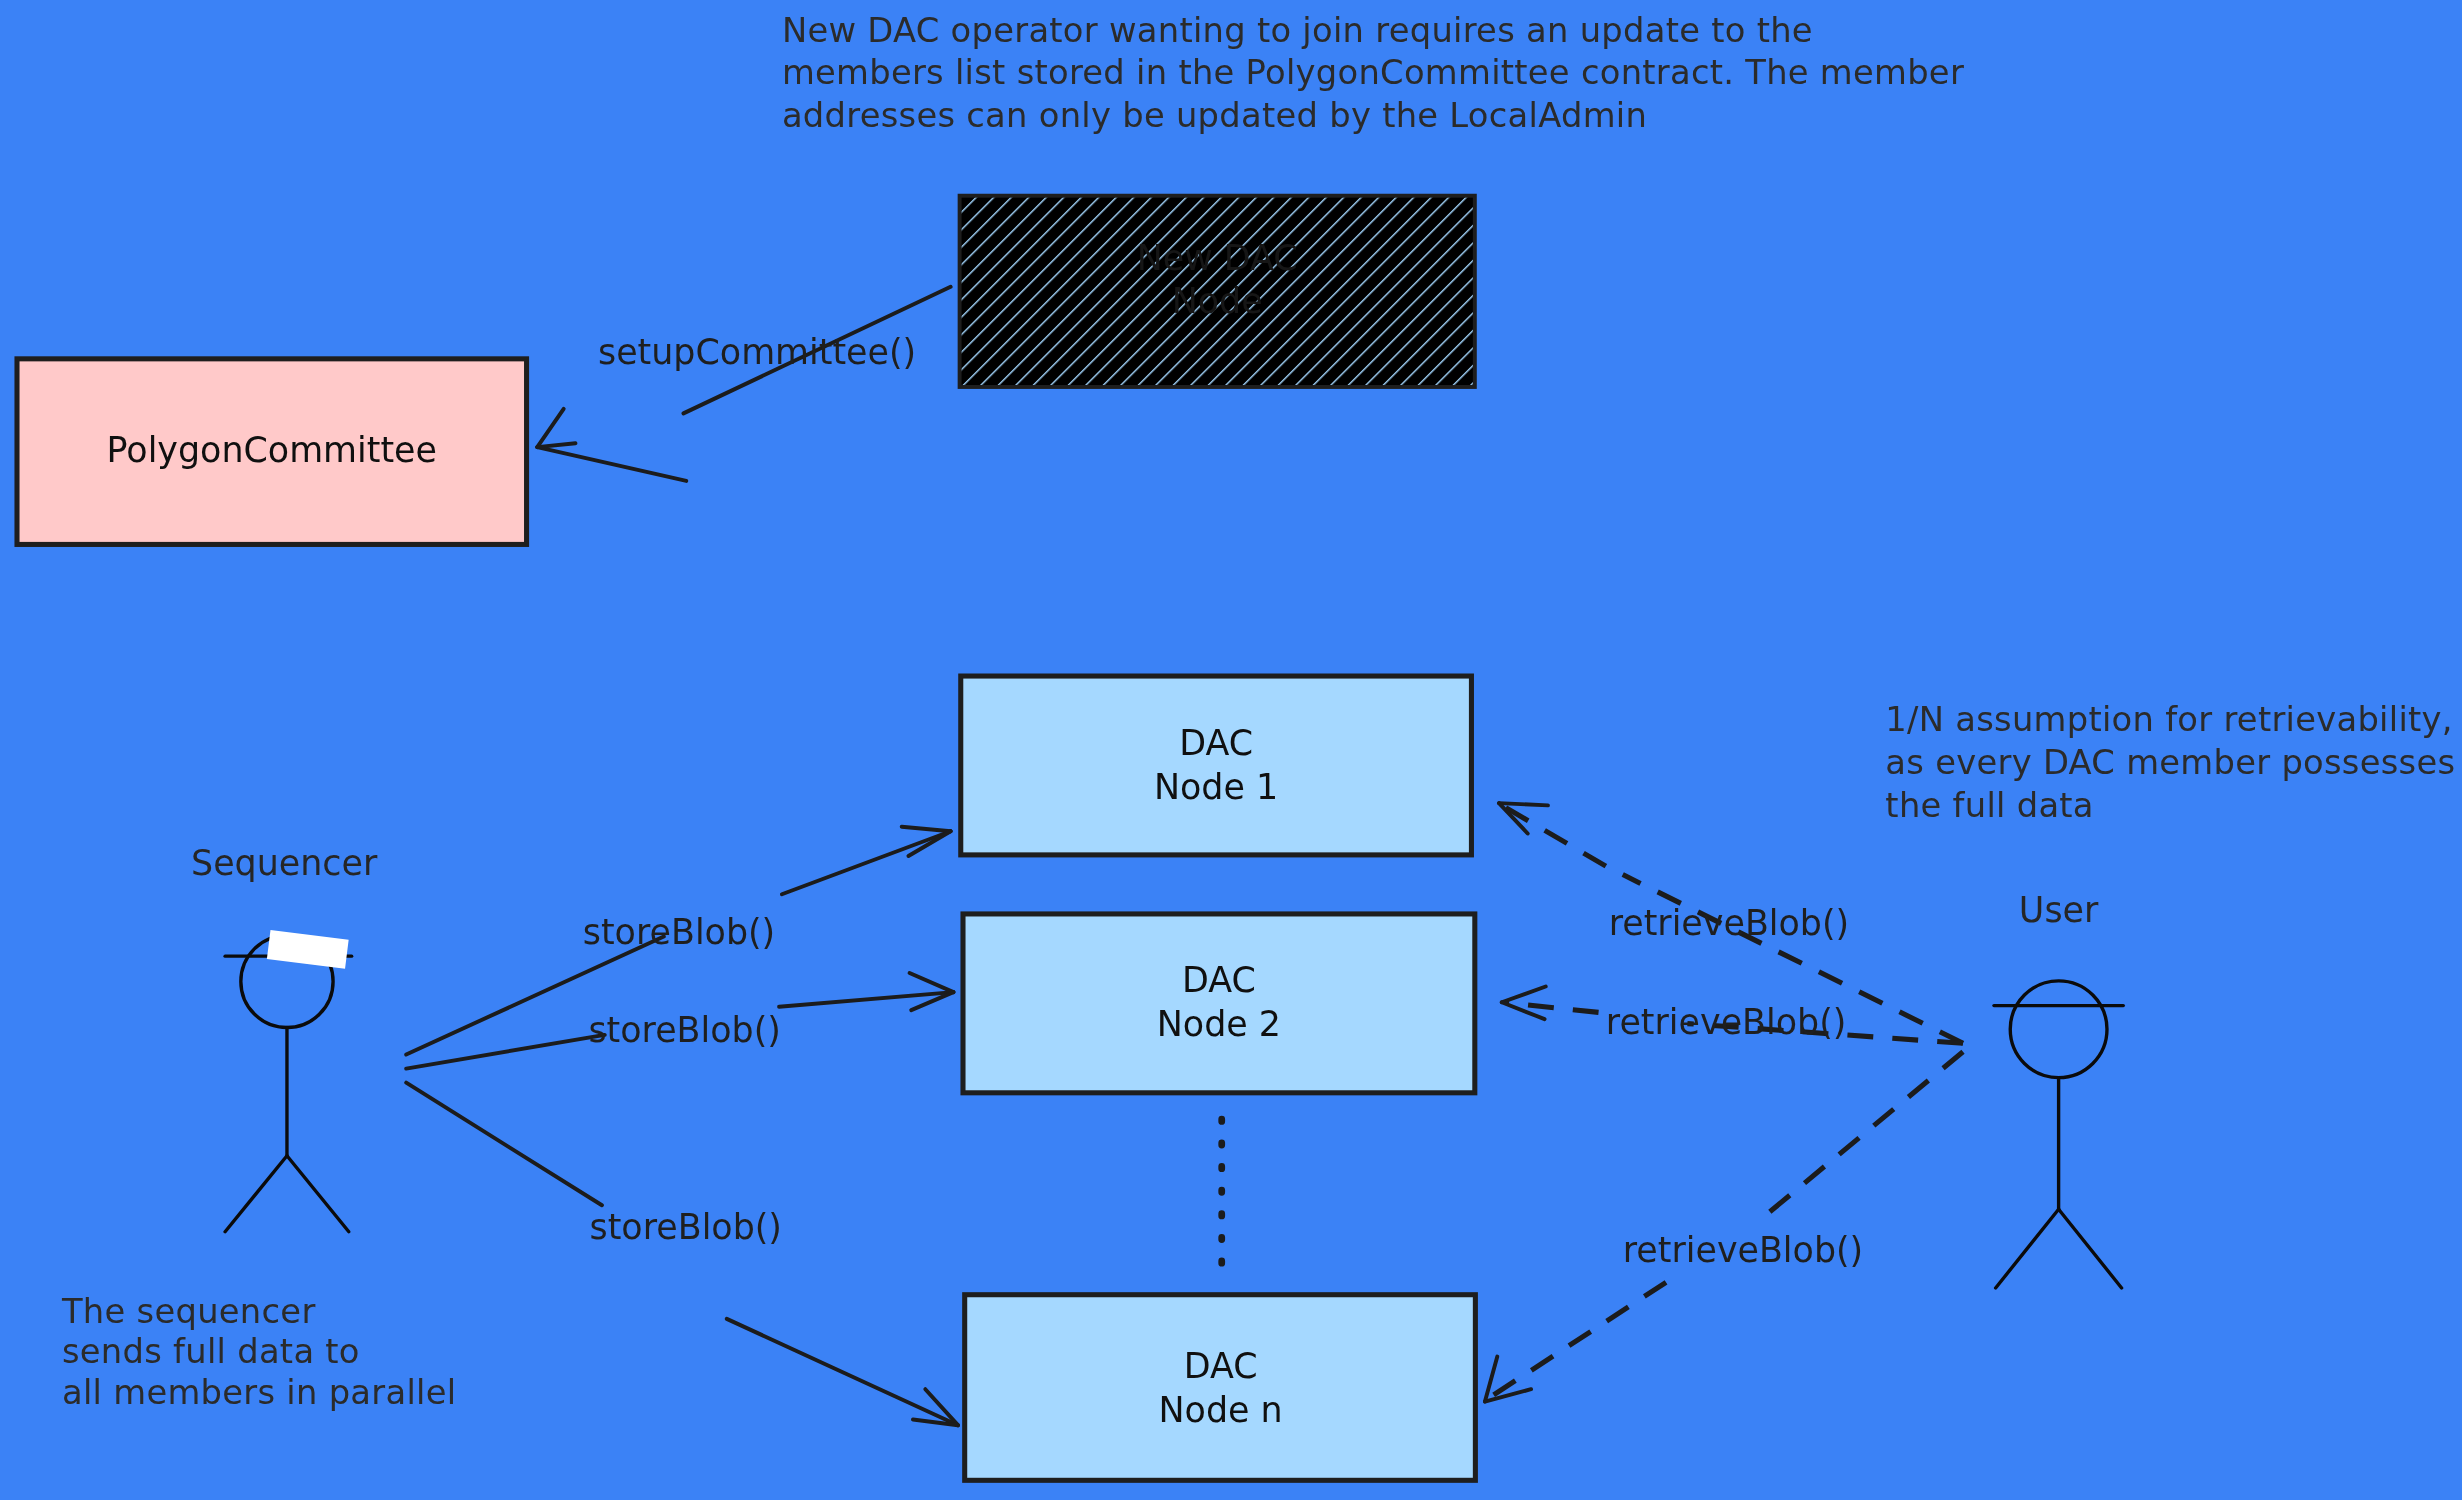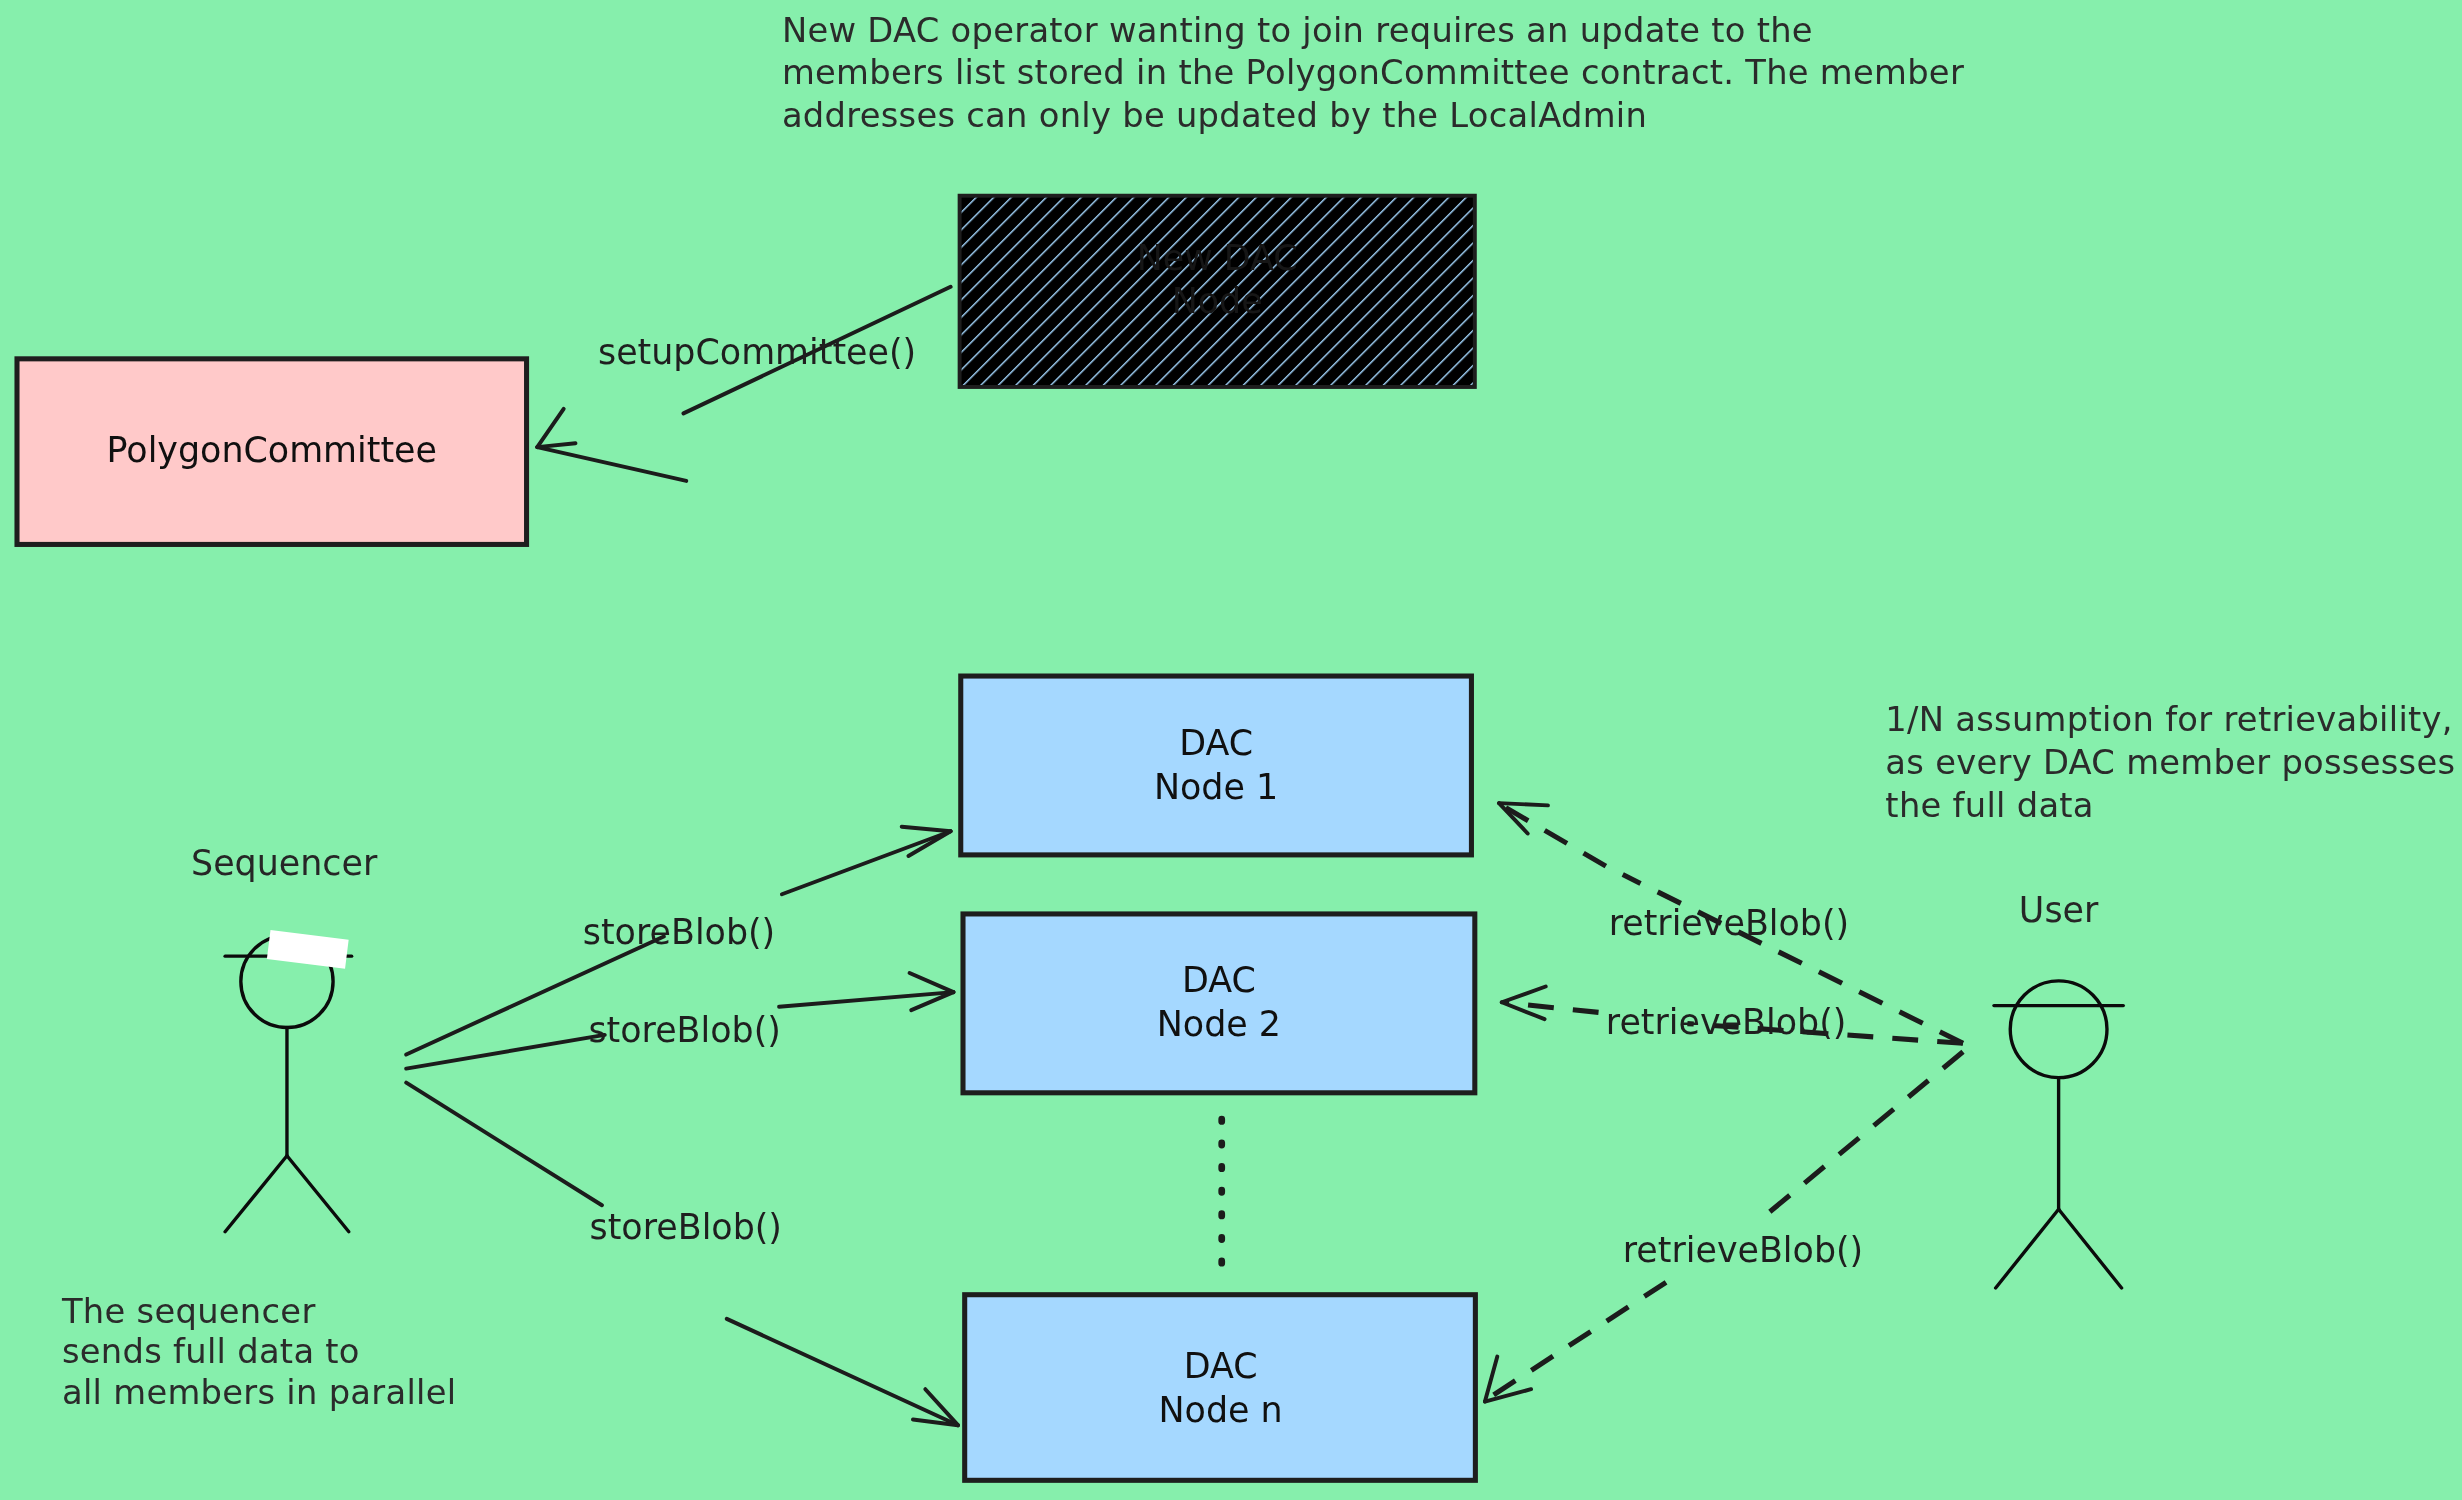--- a/index.html
+++ b/index.html
@@ -5,21 +5,21 @@
 <style>
   html, body {
     margin: 0;
     padding: 0;
     background: #000000;
   }
   #stage {
     position: relative;
     width: 2462px;
     height: 1500px;
-    background: #86efac;
+    background: #3b82f6;
     overflow: hidden;
     font-family: "DejaVu Sans", sans-serif;
   }
   svg.layer {
     position: absolute;
     top: 0;
     left: 0;
     width: 2462px;
     height: 1500px;
     overflow: visible;

